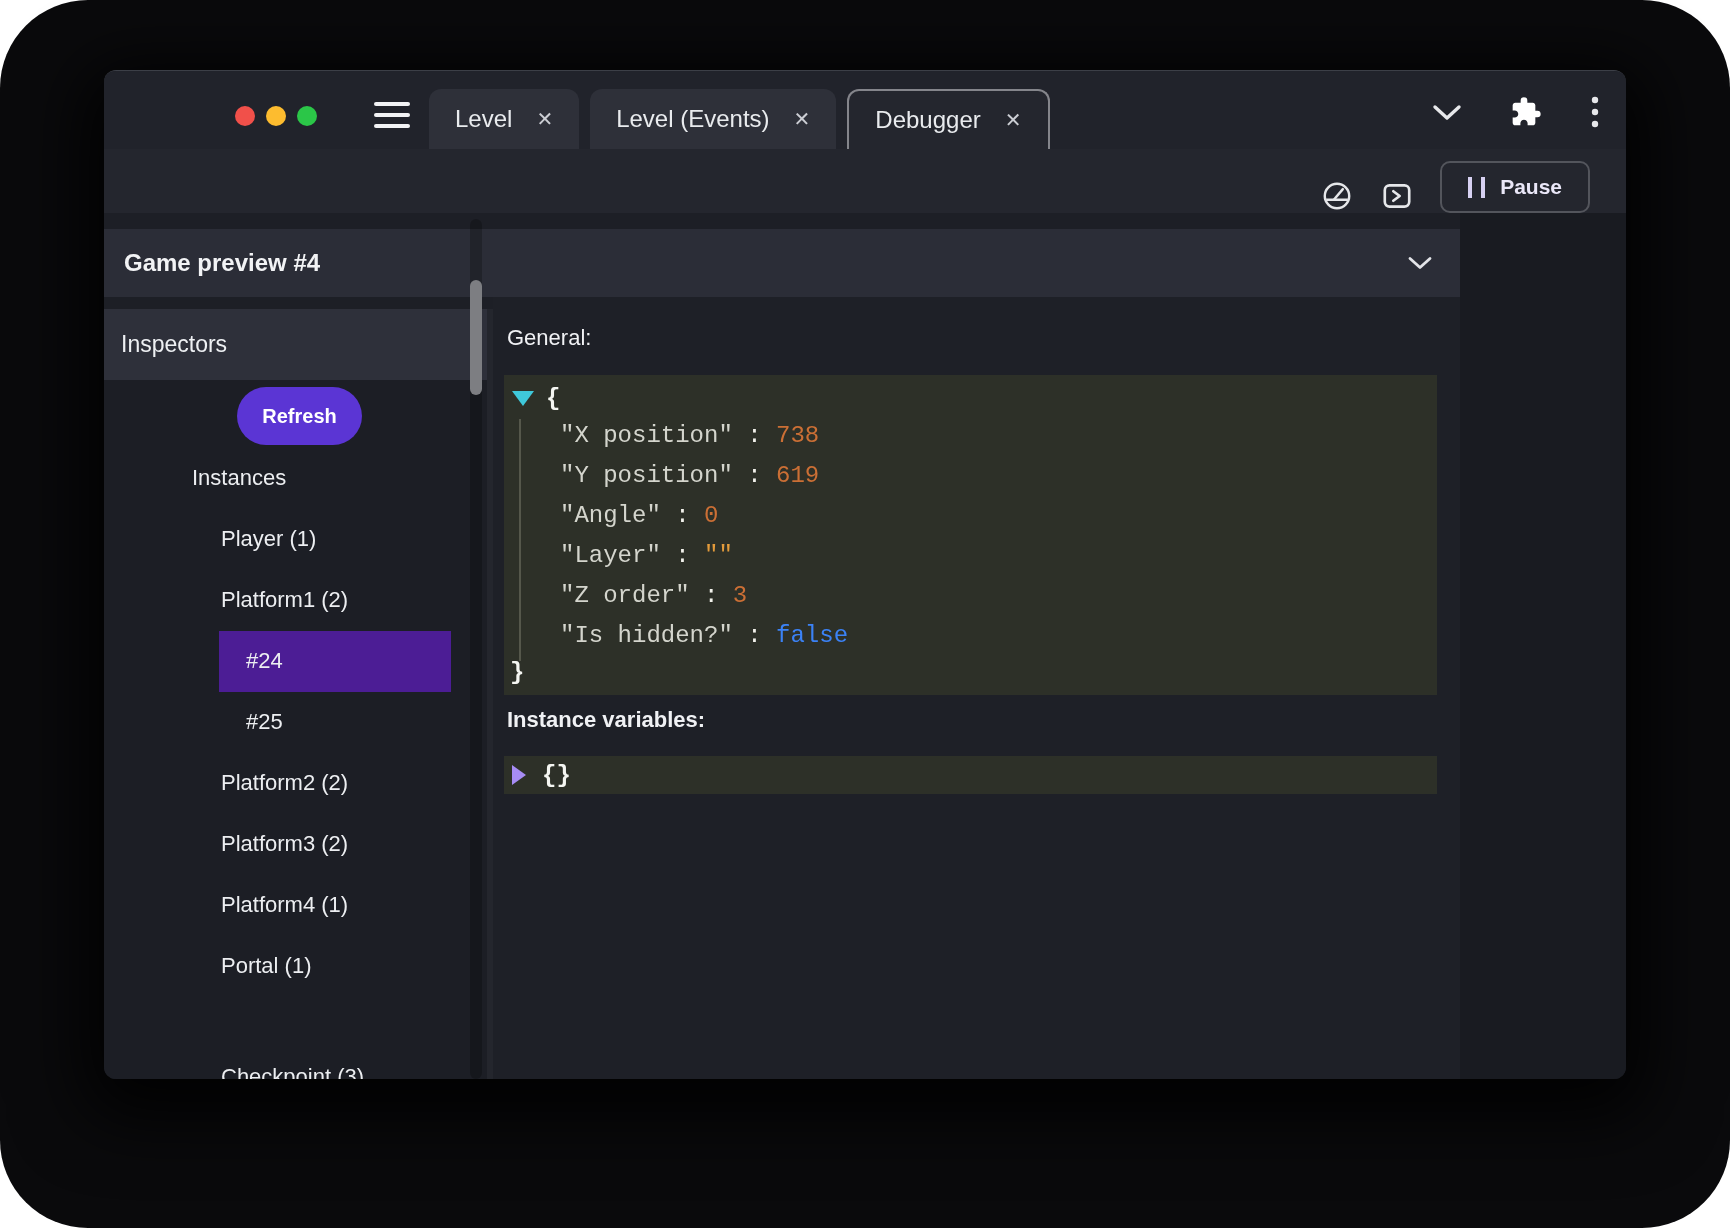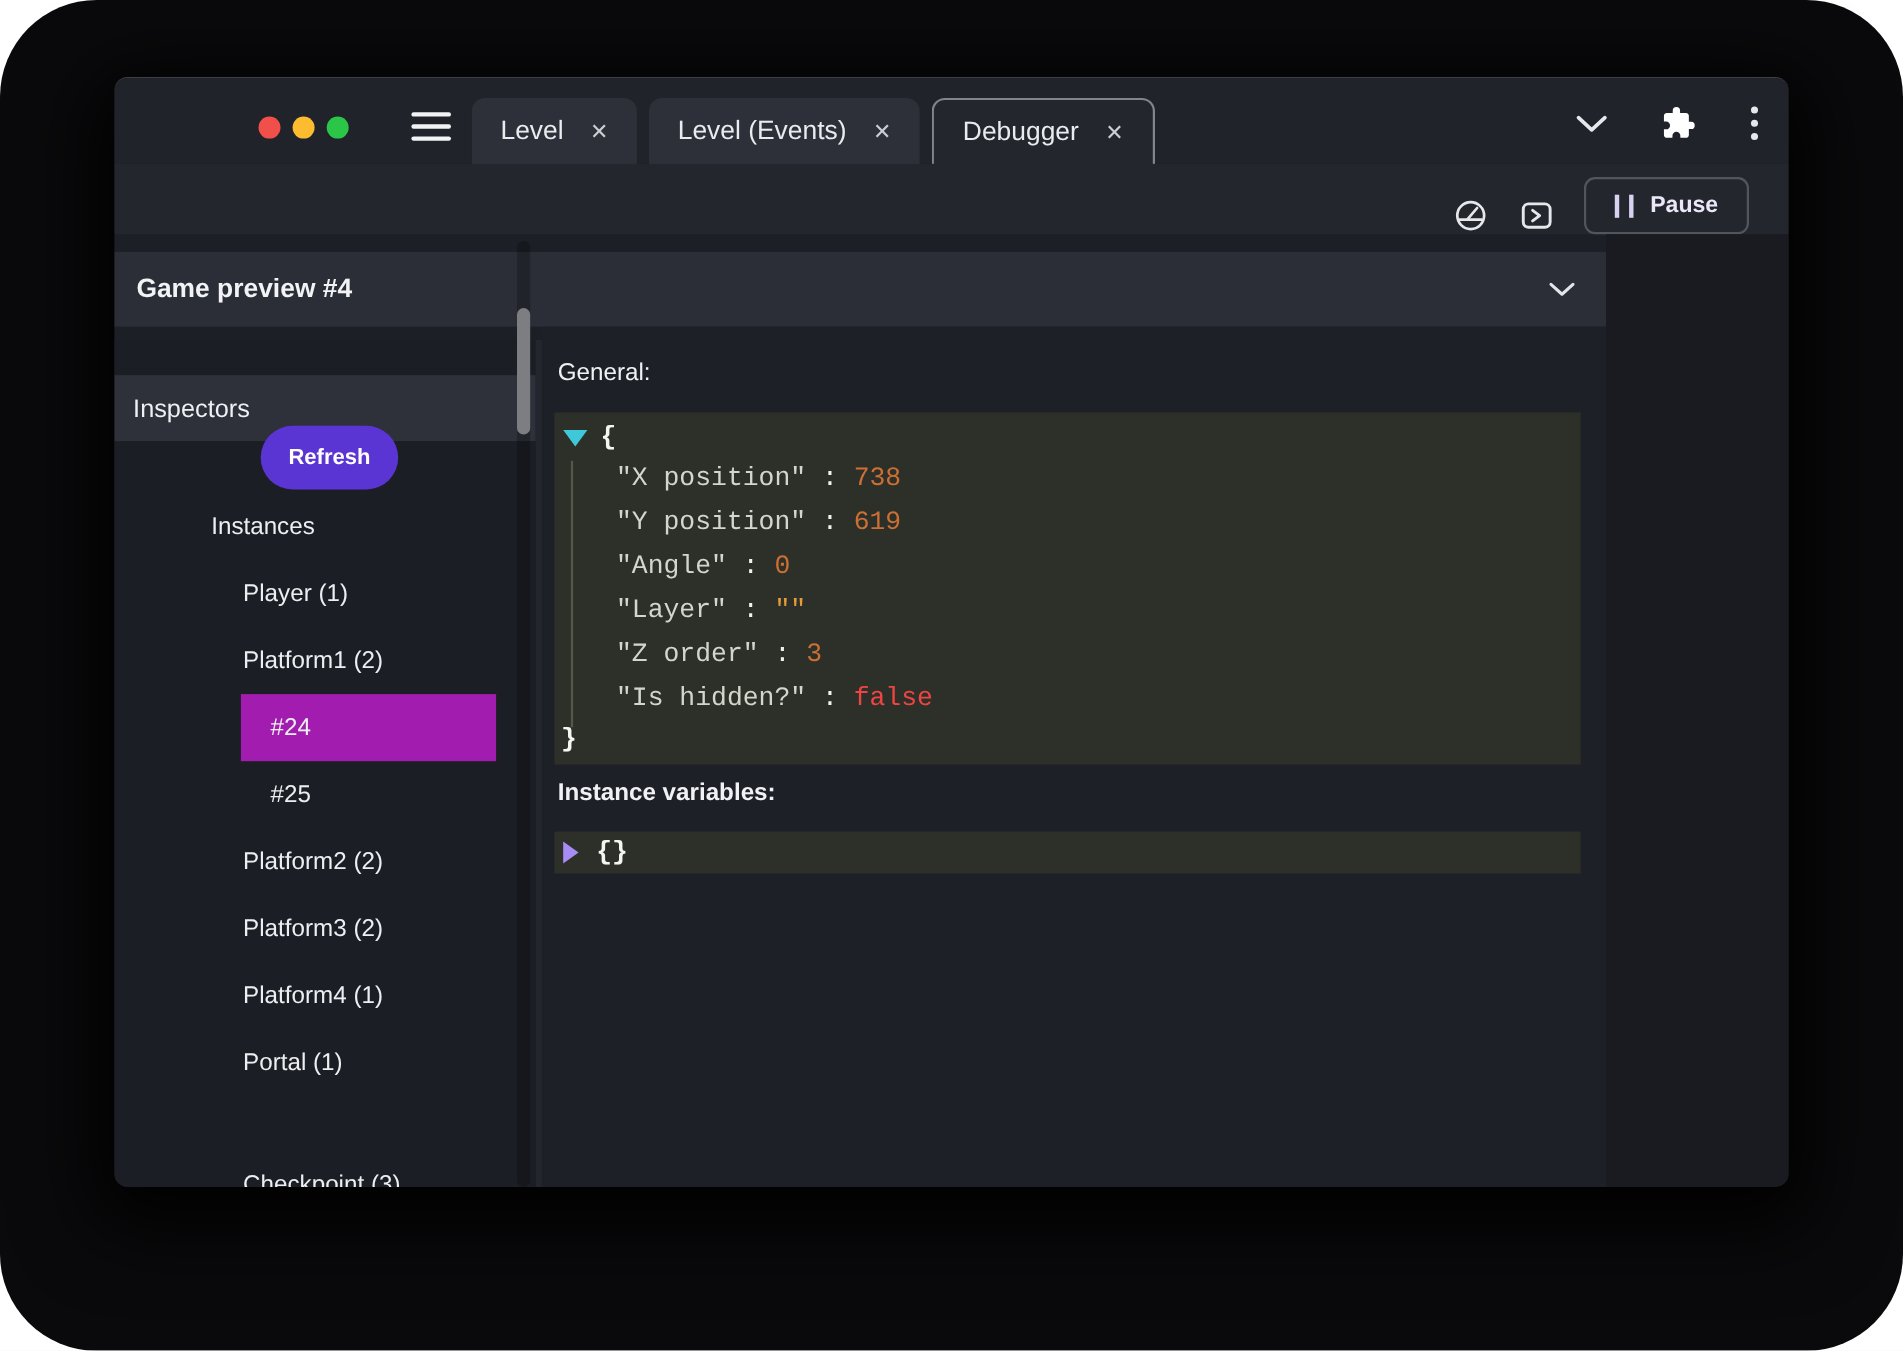--- a/index.html
+++ b/index.html
@@ -34,30 +34,30 @@
   .pausebtn span{color:#eae7f8;font-size:21px;font-weight:700;}
   
   .right-strip{position:absolute;left:1356px;top:142px;width:166px;height:866px;background:#191b21;}
   
   .gamepreview{position:absolute;left:0;top:158px;width:1356px;height:68px;background:#2b2d37;
                display:flex;align-items:center;cursor:pointer;}
   .gamepreview .gp-label{margin-left:20px;color:#f2f3f5;font-size:24px;font-weight:600;}
   .gamepreview .gp-chev{position:absolute;right:27px;top:26px;}
   
   .sidebar{position:absolute;left:0;top:238px;width:383px;height:770px;background:#1c1e25;}
-  .sb-header{position:absolute;left:0;top:0;width:383px;height:60px;background:#2e303a;
-             display:flex;align-items:center;margin-top:32px;}
+  .sb-header{position:absolute;left:0;top:0;width:383px;height:71px;background:#2e303a;
+             display:flex;align-items:center;}
   .sb-header span{margin-left:17px;color:#eef0f3;font-size:23px;font-weight:500;}
   .refresh{position:absolute;left:133px;top:78px;width:125px;height:58px;background:#5b35d4;
            border:none;border-radius:29px;color:#fff;font-size:20px;font-weight:700;
            font-family:"Liberation Sans",sans-serif;cursor:pointer;}
   .tree{position:absolute;left:0;top:0;width:383px;height:748px;}
   .tree-item{position:absolute;height:61px;display:flex;align-items:center;color:#eceef1;
              font-size:22px;cursor:pointer;white-space:nowrap;}
-  .tree-item.sel{background:#a21caf;left:115px;width:205px;padding-left:27px;}
+  .tree-item.sel{background:#4c1d95;left:115px;width:205px;padding-left:27px;}
   .sb-track{position:absolute;left:366px;top:148px;width:12px;height:860px;
             background:rgba(0,0,0,.22);border-radius:6px;}
   .sb-thumb{position:absolute;left:366px;top:209px;width:12px;height:115px;background:#7d7e82;
             border-radius:6px;cursor:pointer;}
   .divider{position:absolute;left:383px;top:238px;width:6px;height:770px;background:#24262d;}
   
   .main{position:absolute;left:389px;top:226px;width:967px;height:782px;background:#1e2027;}
   .sec-label{position:absolute;left:14px;color:#f0f1f4;font-size:22px;font-weight:500;}
   .lab-general{top:28px;}
   .lab-vars{top:410px;font-weight:bold;}
@@ -71,21 +71,21 @@
   .tri-closed{width:0;height:0;border-top:10px solid transparent;border-bottom:10px solid transparent;
               border-left:14px solid #a78cf5;margin-left:8px;margin-right:16px;cursor:pointer;}
   .brace{font-weight:700;color:#f5f6f2;}
   .prop-row{height:40px;display:flex;align-items:center;padding-left:56px;white-space:pre;}
   .close-row{height:34px;display:flex;align-items:center;padding-left:6px;}
   .indent-line{position:absolute;left:15px;top:44px;width:2px;height:242px;background:#55574b;}
   .k{color:#d4d5cd;}
   .colon{color:#f2f2ec;}
   .v-number{color:#cb6f35;}
   .v-string{color:#e39b3b;}
-  .v-boolean{color:#ef4444;}
+  .v-boolean{color:#3b82f6;}
   .jp2 .obj{font-weight:700;}
 </style>
 </head>
 <body>
 
 <div class="stage">
   <div class="backdrop"></div>
 
   <div class="window">
 

